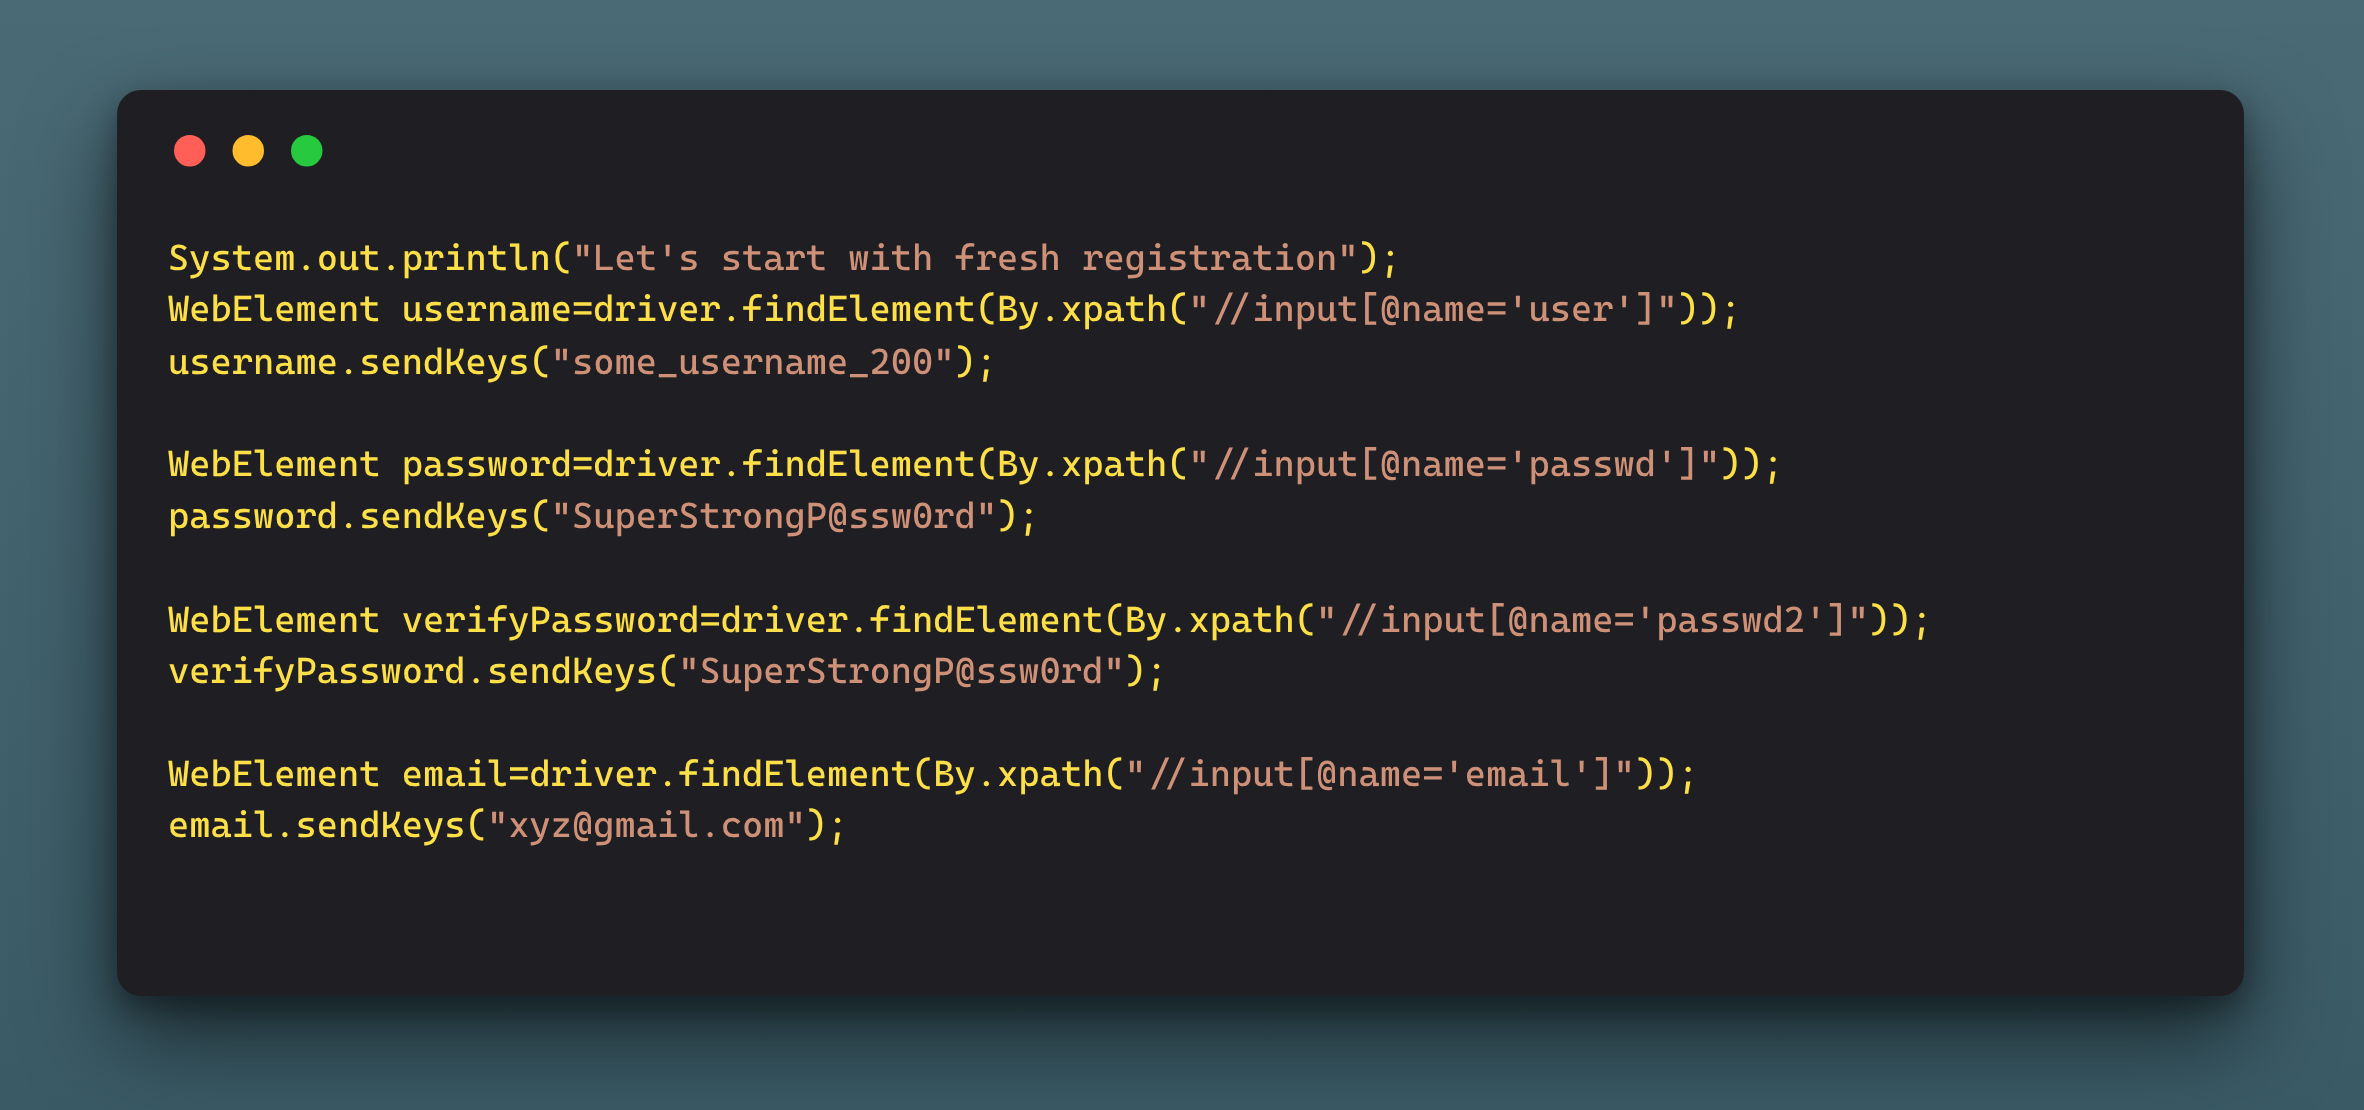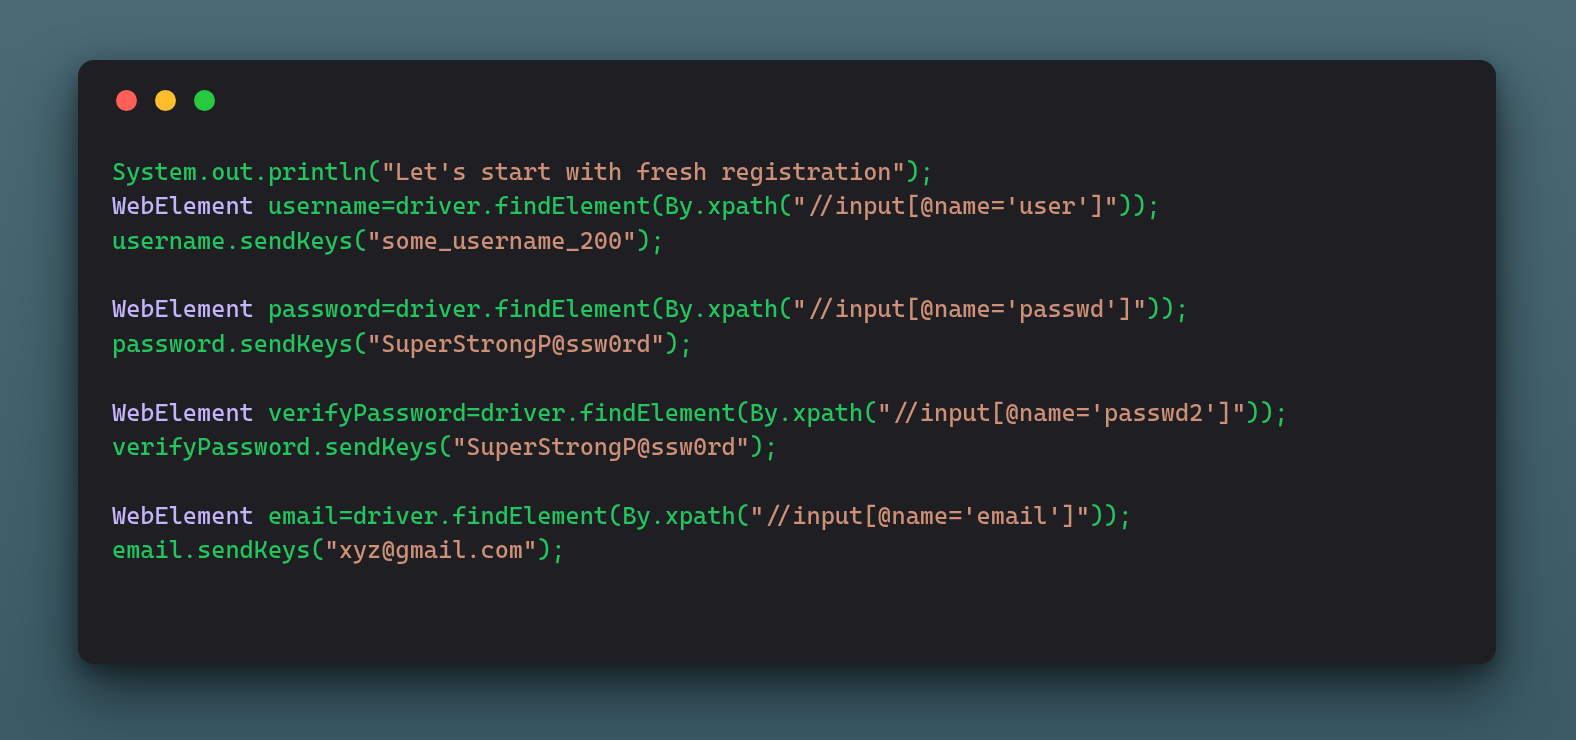--- a/index.html
+++ b/index.html
@@ -39,22 +39,22 @@
   .dot.green  { background: #27c93f; }
 
   pre.code {
     margin: 0;
     font-family: inherit;
     font-size: 24.2px;
     line-height: 1.42;
     color: #d4d4d4;
     white-space: pre;
   }
-  .tok-default { color: #22c55e; }
-  .tok-type    { color: #c4b5fd; }
+  .tok-default { color: #fde047; }
+  .tok-type    { color: #fde047; }
   .tok-string  { color: #ce9178; }
 </style>
 </head>
 <body>
 
 <div class="window">
   <div class="traffic-lights">
     <div class="dot red"></div>
     <div class="dot yellow"></div>
     <div class="dot green"></div>

